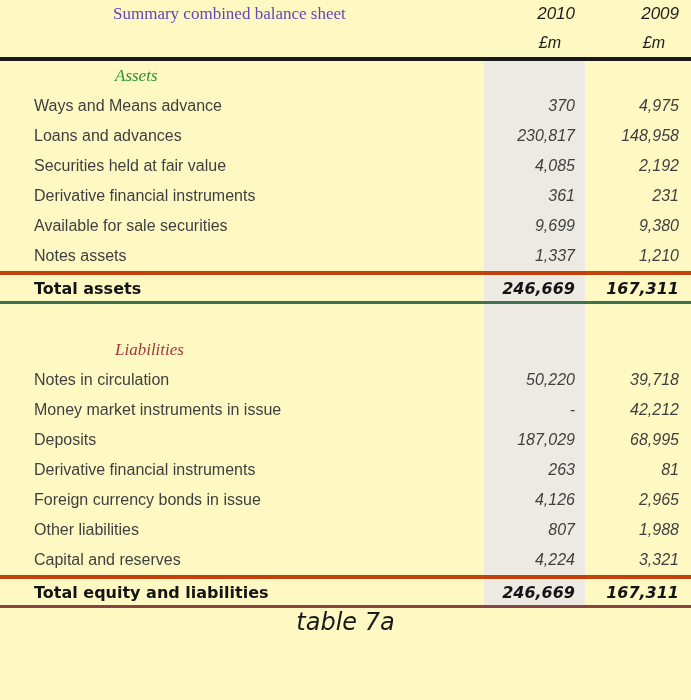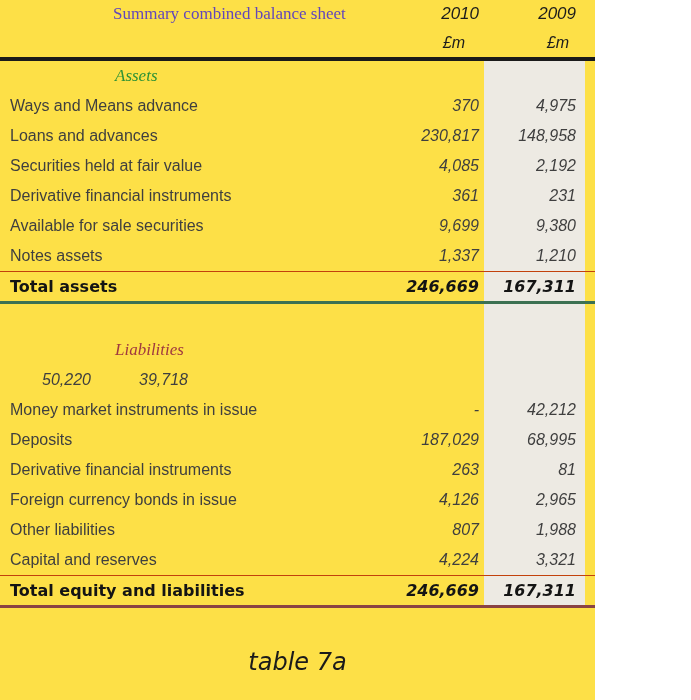--- a/index.html
+++ b/index.html
@@ -2,23 +2,23 @@
 <html><head>
 <meta charset="utf-8">
 <style>
   html, body {
     margin: 0;
     padding: 0;
     background: #ffffff;
   }
   .sheet {
     position: relative;
-    width: 595px;
+    width: 691px;
     height: 700px;
-    background: #fde047;
+    background: #fef9c3;
     font-family: "Liberation Sans", sans-serif;
     overflow: hidden;
   }
   .col-strip {
     position: absolute;
     left: 484px;
     top: 61px;
     width: 101px;
     height: 547px;
     background: #edeae3;
@@ -29,33 +29,34 @@
     z-index: 1;
   }
   .row {
     display: flex;
     align-items: center;
     height: 30px;
     box-sizing: border-box;
   }
   .label {
     flex: 1;
-    padding-left: 10px;
+    padding-left: 2px;
     font-size: 16px;
     color: #3f3f3f;
+    margin-left: 32px;
   }
   .num {
     text-align: right;
     box-sizing: border-box;
     font-size: 16px;
     color: #3f3f3f;
     font-style: italic;
   }
   .c2010 { width: 101px; padding-right: 10px; }
-  .c2009 { width: 106px; padding-right: 19px; }
+  .c2009 { width: 106px; padding-right: 12px; }
 
   
   .head-block { height: 57px; }
   .head-row { display: flex; align-items: center; height: 28px; }
   .unit-row { display: flex; align-items: center; height: 29px; }
   .title {
     flex: 1;
     padding-left: 113px;
     font-family: "Liberation Serif", serif;
     font-size: 17px;
@@ -84,36 +85,35 @@
   }
   .section-header .sec-label {
     padding-left: 115px;
     font-family: "Liberation Serif", serif;
     font-size: 17px;
   }
   .sec-assets { color: #2e9235; }
   .sec-liabilities { color: #a13a3f; }
 
   .total-row {
-    border-top: 1px solid #c2410c;
+    border-top: 4px solid #c2410c;
     font-family: "DejaVu Sans", sans-serif;
     font-weight: bold;
     align-items: center;
   }
   .total-row .label,
   .total-row .num {
     font-size: 16px;
     color: #141414;
     font-family: "DejaVu Sans", sans-serif;
     font-weight: bold;
   }
   .gap { height: 31px; }
 
   .caption {
-    margin-top: 40px;
     text-align: center;
     font-family: "DejaVu Sans", sans-serif;
     font-style: italic;
     font-size: 24px;
     color: #1a1a1a;
   }
 </style>
 </head>
 <body>
 
@@ -178,20 +178,21 @@
     </div>
     <div class="rule-green"></div>
 
     <div class="gap"></div>
 
     <div class="section-header">
       <span class="sec-label sec-liabilities">Liabilities</span>
     </div>
 
     <div class="row">
+      <span class="label">Notes in circulation</span>
       <span class="num c2010">50,220</span>
       <span class="num c2009">39,718</span>
     </div>
     <div class="row">
       <span class="label">Money market instruments in issue</span>
       <span class="num c2010">-</span>
       <span class="num c2009">42,212</span>
     </div>
     <div class="row">
       <span class="label">Deposits</span>

